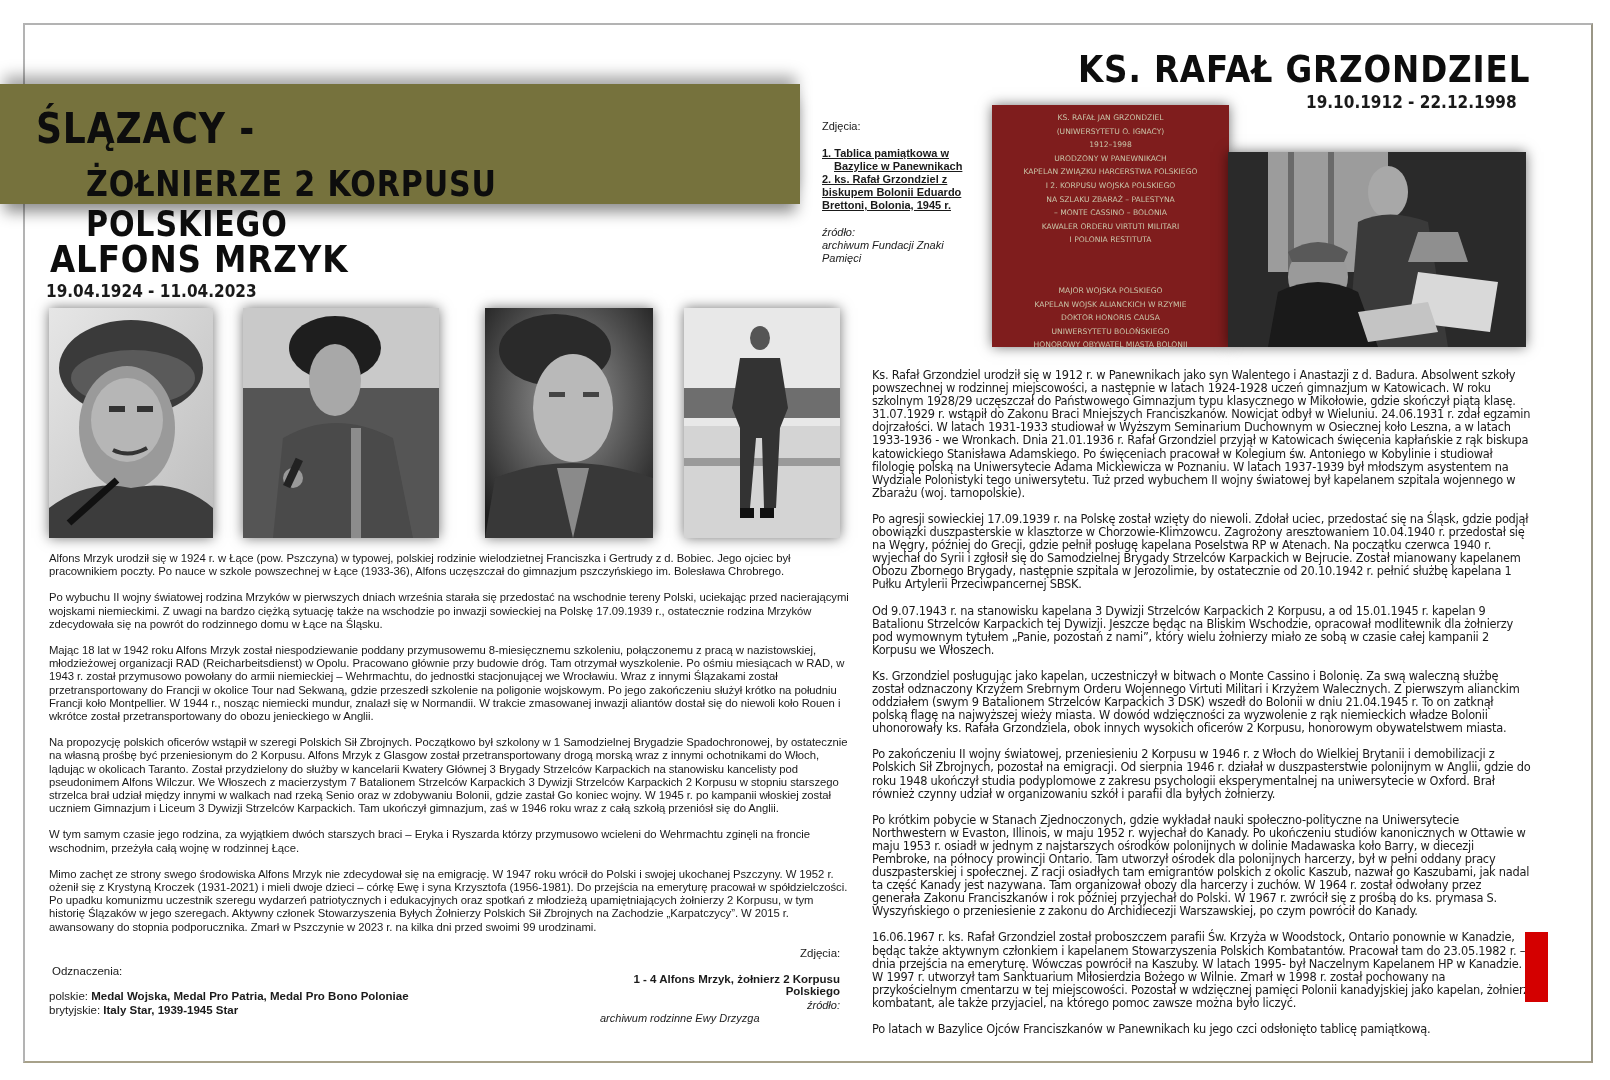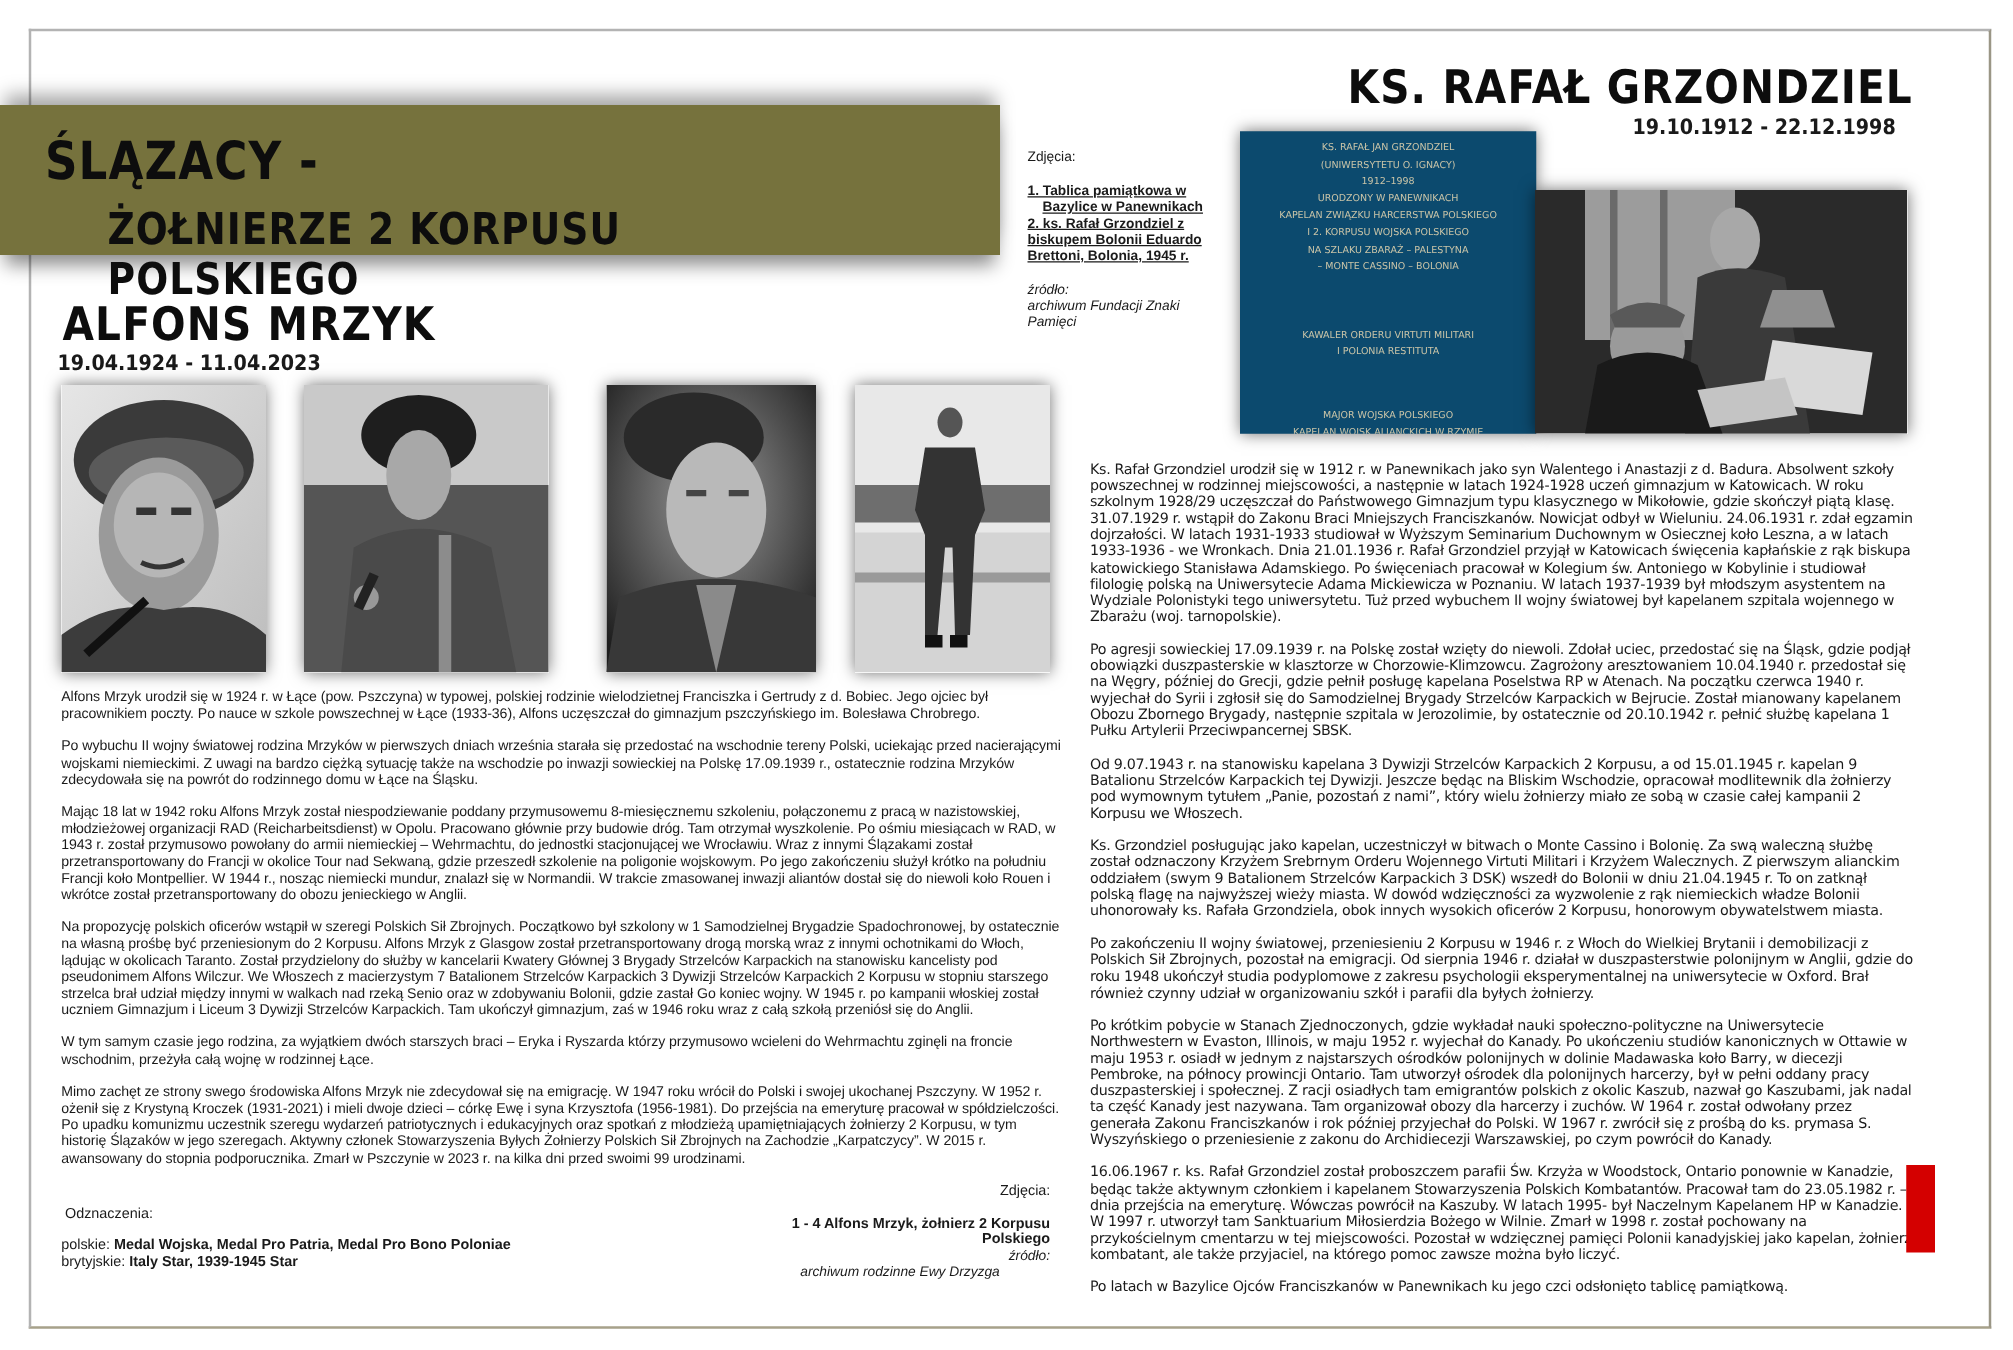--- a/index.html
+++ b/index.html
@@ -48,21 +48,21 @@
   .bio-left p, .bio-right p { margin-bottom: 13px; text-align: left; }
 
   .bio-right {
     position: absolute; left: 872px; top: 369px; width: 660px; font-size: 11.4px; line-height: 13.1px;
     color: #1a1a1a; font-family: "DejaVu Sans", sans-serif; letter-spacing: -0.25px;
   }
 
   .captions-left-label { position: absolute; left: 800px; top: 947px; font-size: 11.5px; }
   .captions-left-item { position: absolute; left: 576px; top: 973px; width: 264px; text-align: right; font-size: 11.5px; font-weight: 700; }
   .source-left-label { position: absolute; left: 700px; top: 999px; width: 140px; text-align: right; font-size: 11px; font-style: italic; }
-  .source-left-value { position: absolute; left: 600px; top: 1012px; width: 240px; text-align: center; font-size: 11px; font-style: italic; }
+  .source-left-value { position: absolute; left: 600px; top: 1012px; width: 240px; text-align: left; font-size: 11px; font-style: italic; }
 
   .awards-label { position: absolute; left: 52px; top: 965px; font-size: 11.5px; }
   .awards-row { position: absolute; left: 49px; font-size: 11.5px; }
   .awards-row b { font-weight: 700; }
 
   .name-right {
     position: absolute; left: 1078px; top: 48px; font-size: 37px; font-weight: 700;
     font-family: "DejaVu Sans", sans-serif; color: #0d0d0d; letter-spacing: 1px;
     transform: scaleX(0.88); transform-origin: left;
   }
@@ -184,31 +184,31 @@
 
 <div class="photos-caption">
   <div class="lbl">Zdjęcia:</div>
   <div class="item">1. Tablica pamiątkowa w</div>
   <div class="item indent">Bazylice w Panewnikach</div>
   <div class="item">2. ks. Rafał Grzondziel z biskupem Bolonii Eduardo Brettoni, Bolonia, 1945 r.</div>
   <div class="src">źródło:</div>
   <div style="font-style:italic;">archiwum Fundacji Znaki Pamięci</div>
 </div>
 
-<div class="photo" style="left:992px;top:105px;width:237px;height:242px;background:#0c4a6e;">
+<div class="photo" style="left:992px;top:105px;width:237px;height:242px;background:#7f1d1d;">
   <div id="plaque" style="padding:6px 4px 0 4px;text-align:center;color:#c9c4a8;font-size:7.6px;line-height:13.6px;" class="plaque-text">
       <div style="white-space: nowrap; overflow: hidden;">KS. RAFAŁ JAN GRZONDZIEL</div>
       <div style="white-space: nowrap; overflow: hidden;">(UNIWERSYTETU O. IGNACY)</div>
       <div style="white-space: nowrap; overflow: hidden;">1912–1998</div>
       <div style="white-space: nowrap; overflow: hidden;">URODZONY W PANEWNIKACH</div>
       <div style="white-space: nowrap; overflow: hidden;">KAPELAN ZWIĄZKU HARCERSTWA POLSKIEGO</div>
       <div style="white-space: nowrap; overflow: hidden;">I 2. KORPUSU WOJSKA POLSKIEGO</div>
       <div style="white-space: nowrap; overflow: hidden;">NA SZLAKU ZBARAŻ – PALESTYNA</div>
       <div style="white-space: nowrap; overflow: hidden;">– MONTE CASSINO – BOLONIA</div>
-      <div style="white-space: nowrap; overflow: hidden; margin-top: 41px;">KAWALER ORDERU VIRTUTI MILITARI</div>
+      <div style="white-space: nowrap; overflow: hidden;">KAWALER ORDERU VIRTUTI MILITARI</div>
       <div style="white-space: nowrap; overflow: hidden;">I POLONIA RESTITUTA</div>
       <div style="white-space: nowrap; overflow: hidden; margin-top: 37px;">MAJOR WOJSKA POLSKIEGO</div>
       <div style="white-space: nowrap; overflow: hidden;">KAPELAN WOJSK ALIANCKICH W RZYMIE</div>
       <div style="white-space: nowrap; overflow: hidden;">DOKTOR HONORIS CAUSA</div>
       <div style="white-space: nowrap; overflow: hidden;">UNIWERSYTETU BOLOŃSKIEGO</div>
       <div style="white-space: nowrap; overflow: hidden;">HONOROWY OBYWATEL MIASTA BOLONII</div>
       <div style="white-space: nowrap; overflow: hidden;">PO WOJNIE DUSZPASTERZ POLONII W KANADZIE</div>
     </div>
 </div>
 

